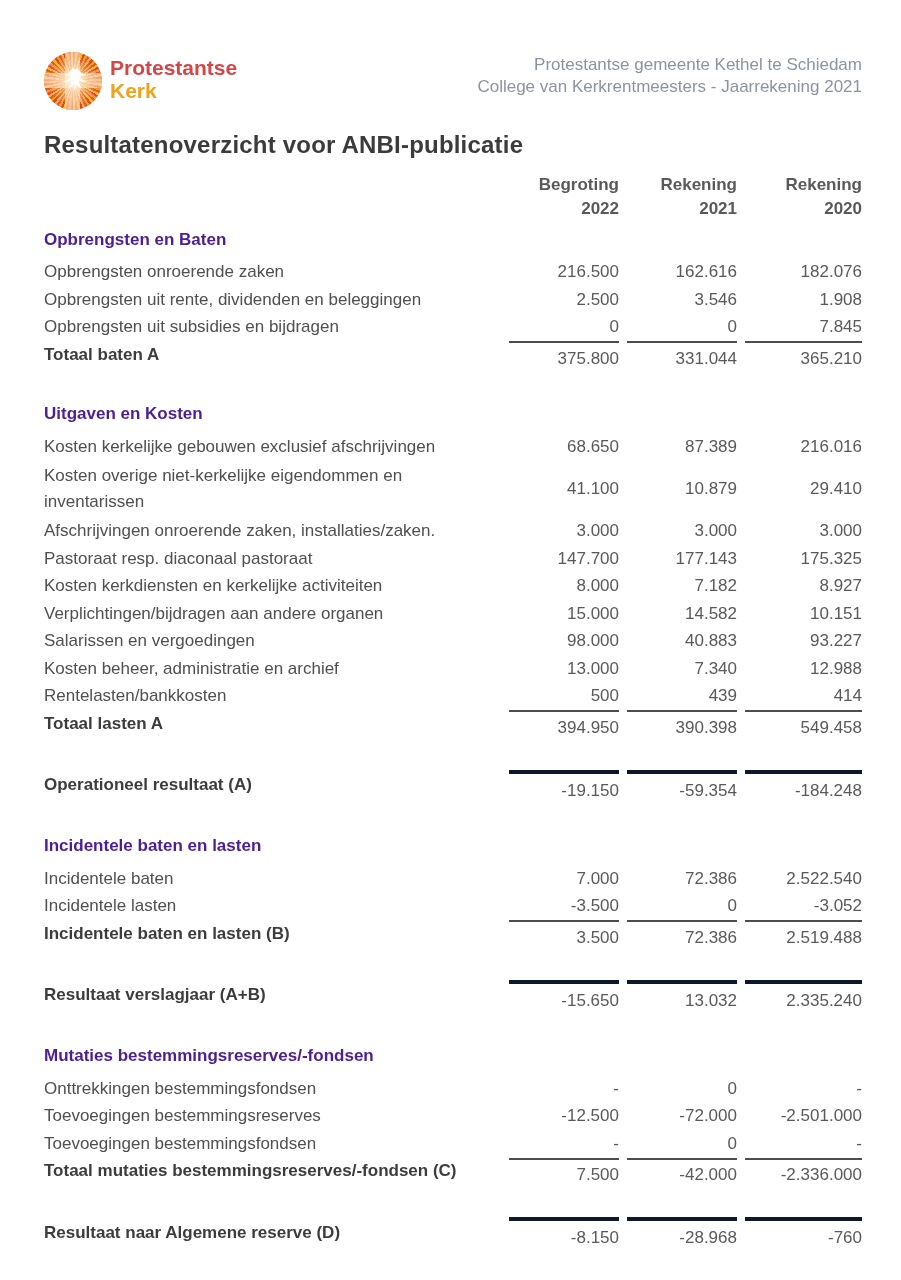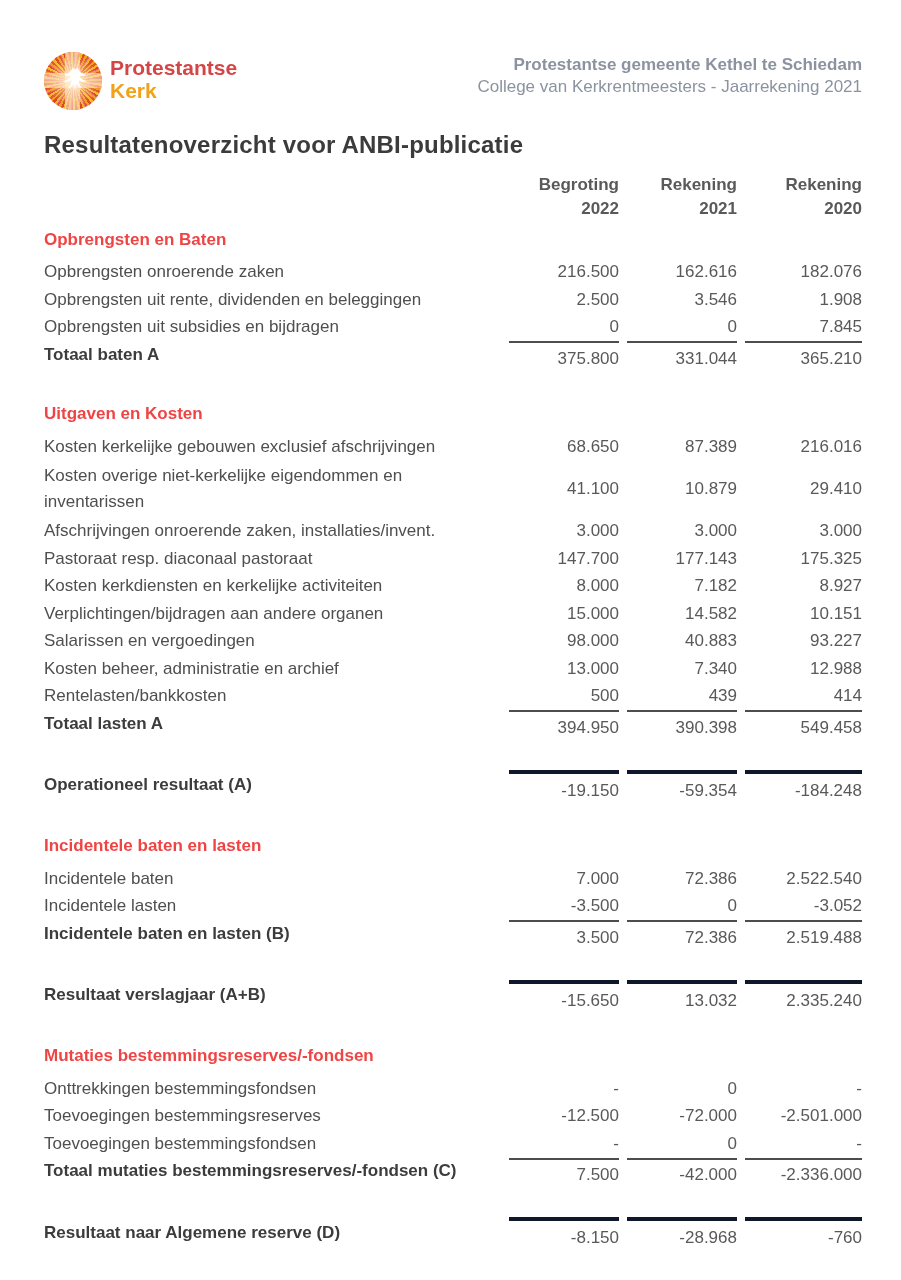--- a/index.html
+++ b/index.html
@@ -61,21 +61,21 @@
   }
   .wm1 { display: block; color: #d64545; }
   .wm2 { display: block; color: #f0a21a; }
   .org {
     text-align: right;
     color: #8b93a0;
     font-size: 17px;
     line-height: 22px;
     margin-top: 2px;
   }
-  .org-name { font-weight: bold; }
+  .org-name { font-weight: normal; }
   
   .title {
     margin: 21px 0 14px 0;
     font-size: 24px;
     line-height: 28px;
     font-weight: bold;
     color: #3b3b3b;
     letter-spacing: 0.2px;
   }
   
@@ -93,21 +93,21 @@
   }
   .row .val {
     flex: 0 0 auto;
     width: 110px;
     margin-left: 8px;
     text-align: right;
     color: #595959;
     white-space: nowrap;
   }
   .row .val.c2 { width: 117px; }
-  .row.section .label { font-weight: bold; color: #ef4444; }
+  .row.section .label { font-weight: bold; color: #4c1d95; }
   .row.section { margin-bottom: 5px; }
   .row.item2 { min-height: 57px; }
   .row.total, .row.result { align-items: stretch; }
   .row.total .label, .row.result .label { font-weight: bold; color: #3c3c3c; align-self: center; }
   .row.total .val, .row.result .val {
     display: flex;
     align-items: flex-end;
     justify-content: flex-end;
   }
   .row.total .val { border-top: 2px solid #4d4d4d; padding-top: 3px; }
@@ -203,21 +203,21 @@
         <div class="val c1">87.389</div>
         <div class="val c2">216.016</div>
       </div>
       <div class="row item2">
         <div class="label">Kosten overige niet-kerkelijke eigendommen en inventarissen</div>
         <div class="val c0">41.100</div>
         <div class="val c1">10.879</div>
         <div class="val c2">29.410</div>
       </div>
       <div class="row item">
-        <div class="label">Afschrijvingen onroerende zaken, installaties/invent.</div>
+        <div class="label">Afschrijvingen onroerende zaken, installaties/zaken.</div>
         <div class="val c0">3.000</div>
         <div class="val c1">3.000</div>
         <div class="val c2">3.000</div>
       </div>
       <div class="row item">
         <div class="label">Pastoraat resp. diaconaal pastoraat</div>
         <div class="val c0">147.700</div>
         <div class="val c1">177.143</div>
         <div class="val c2">175.325</div>
       </div>

